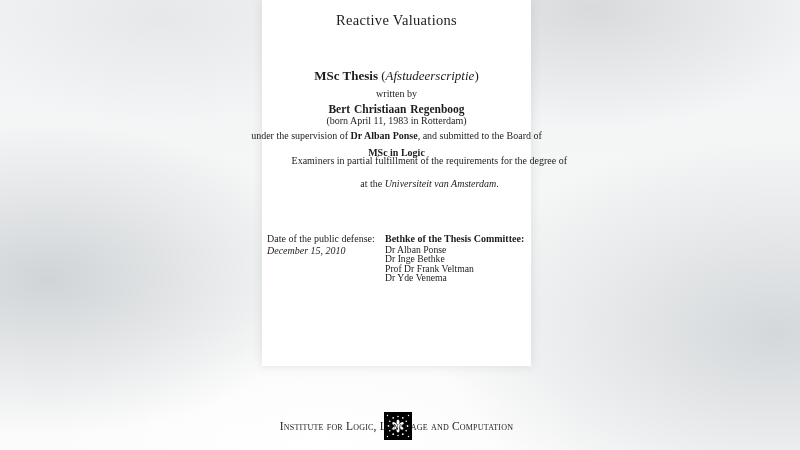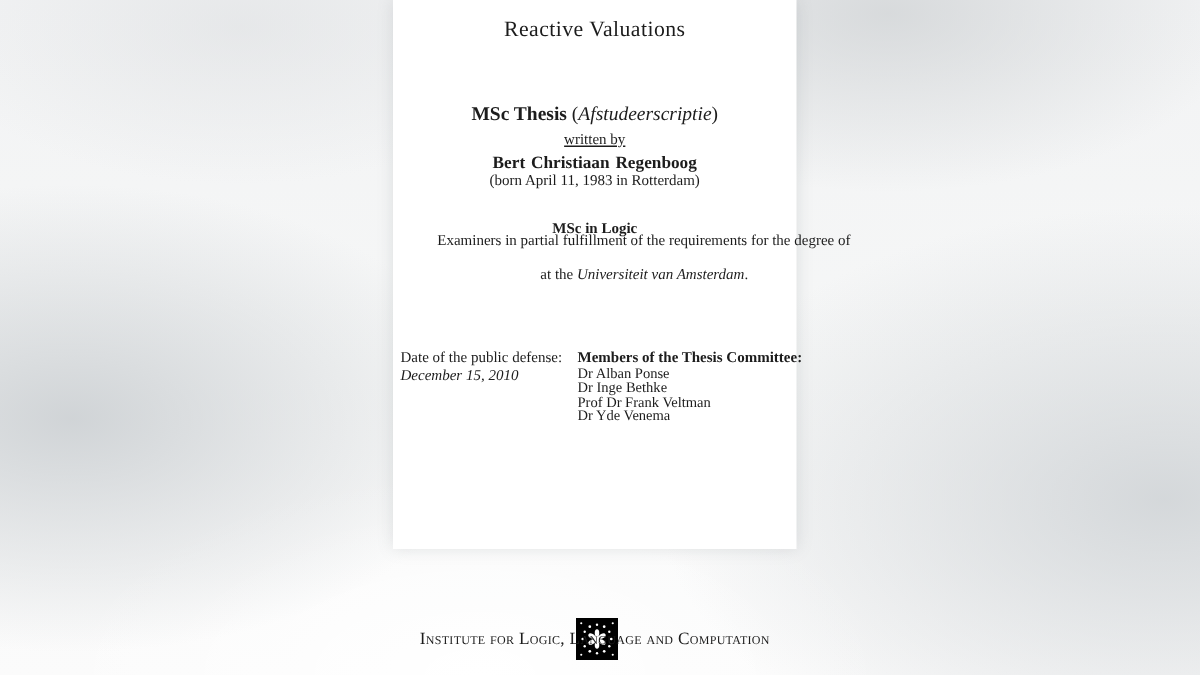--- a/index.html
+++ b/index.html
@@ -21,21 +21,21 @@
     position:absolute;left:262px;top:0;width:269px;height:366px;
     background:#ffffff;
     box-shadow:0 0 10px rgba(110,115,120,0.18);
   }
   .line{position:absolute;left:0;width:100%;text-align:center;white-space:nowrap;}
   .b{font-weight:bold;}
   .i{font-style:italic;}
 
   .title       {top:12px;  font-size:14.5px;letter-spacing:0.3px;}
   .thesisline  {top:68px;  font-size:13px;}
-  .writtenby   {top:88px;  font-size:10px;text-decoration:underline;}
+  .writtenby   {top:88px;  font-size:10px;}
   .author      {top:103px; font-size:11.5px;font-weight:bold;word-spacing:1px;}
   .birth       {top:115px; font-size:10px;}
   .sup1        {top:130px; font-size:10px;left:-36px;width:341px;}
   .sup2        {top:155px;font-size:10px;left:-36px;width:341px;text-align:right;}
   .degree      {top:147px; font-size:10px;font-weight:bold;}
   .location    {top:178px; font-size:10px;padding-left:33px;}
 
   .defense-label{position:absolute;left:5px;top:233px;font-size:10px;font-weight:normal;white-space:nowrap;}
   .defense-date {position:absolute;left:5px;top:245px;font-size:10px;font-style:italic;white-space:nowrap;}
   .committee-label{position:absolute;left:123px;top:233px;font-size:10px;font-weight:bold;white-space:nowrap;}
@@ -64,31 +64,32 @@
     <div class="line title">Reactive Valuations</div>
 
     <div class="line thesisline"><span class="b">MSc Thesis</span><span> (</span><span class="i">Afstudeerscriptie</span><span>)</span></div>
 
     <div class="line writtenby">written by</div>
 
     <div class="line author">Bert Christiaan Regenboog</div>
 
     <div class="line birth">(born April 11, 1983 in Rotterdam)</div>
 
+    <div class="line sup1"><span>under the supervision of </span><span class="b">Dr Alban Ponse</span><span>, and submitted to the Board of</span></div>
 
     <div class="line sup2">Examiners in partial fulfillment of the requirements for the degree of</div>
 
     <div class="line degree">MSc in Logic</div>
 
     <div class="line location"><span>at the </span><span class="i">Universiteit van Amsterdam</span><span>.</span></div>
 
     <div class="defense-label">Date of the public defense:</div>
     <div class="defense-date">December 15, 2010</div>
 
-    <div class="committee-label">Members of the Thesis Committee:</div>
+    <div class="committee-label">Bethke of the Thesis Committee:</div>
     <div class="committee-list">
       <div>Dr Alban Ponse</div>
       <div>Dr Inge Bethke</div>
       <div>Prof Dr Frank Veltman</div>
       <div>Dr Yde Venema</div>
     </div>
 
     <div class="logo">
       <svg width="28" height="28" viewBox="0 0 28 28" xmlns="http://www.w3.org/2000/svg" aria-hidden="true">
         <rect width="28" height="28" fill="#000000"></rect>

